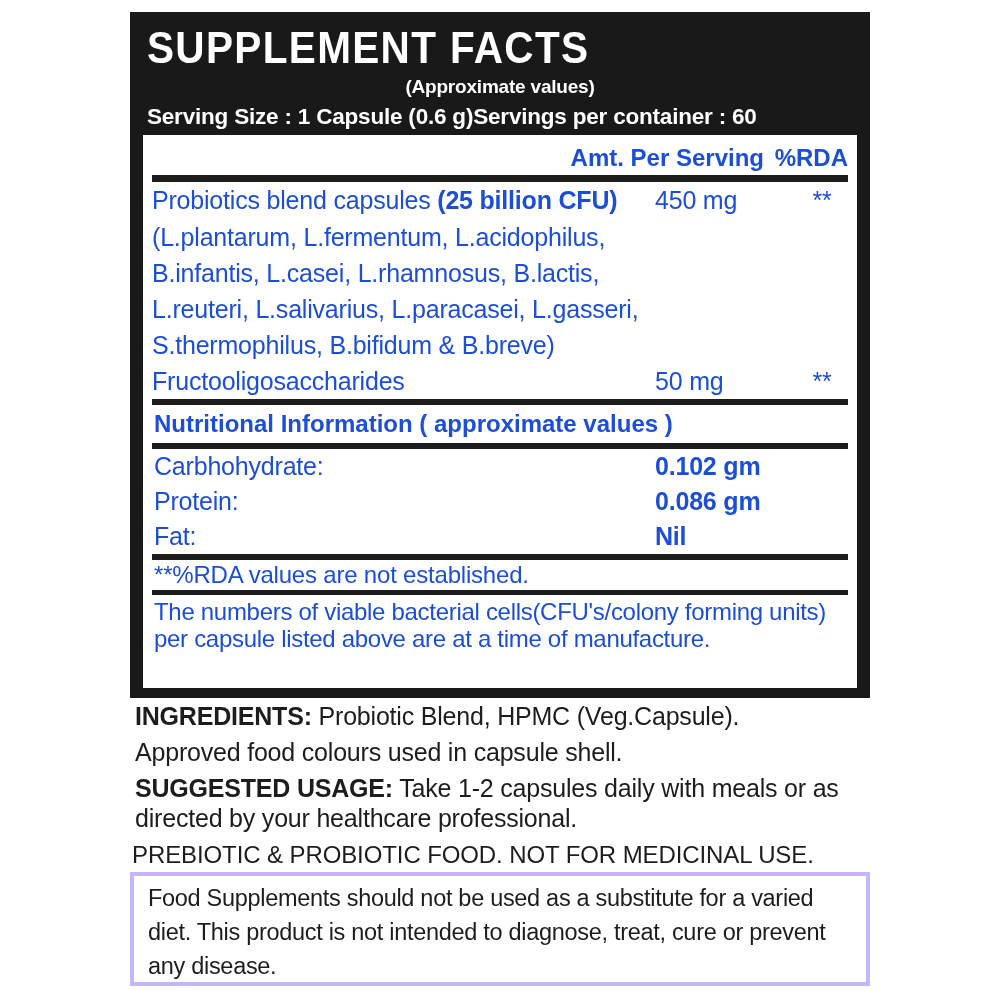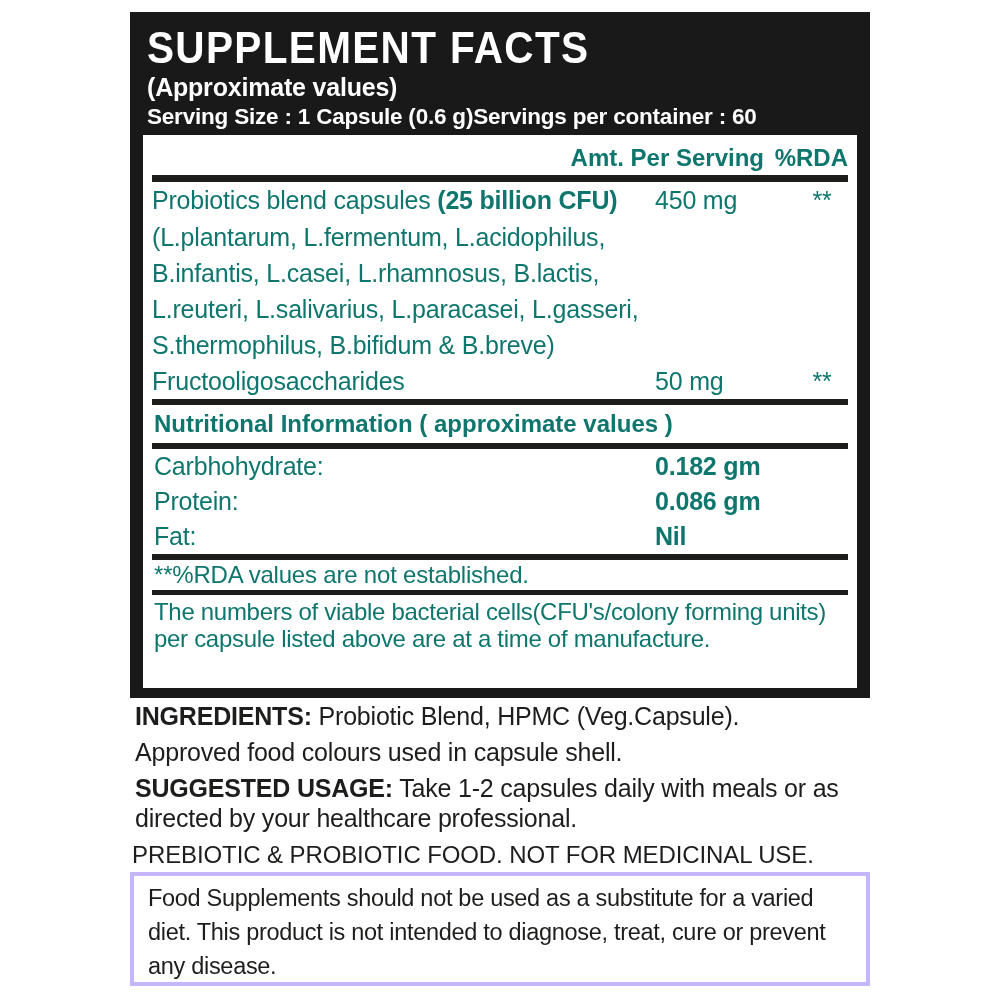--- a/index.html
+++ b/index.html
@@ -8,26 +8,26 @@
     font-family:"Liberation Sans", sans-serif;color:#1d1d1b;
     -webkit-font-smoothing:antialiased;
   }
   #root{position:relative;width:1000px;height:1000px;background:#ffffff;overflow:hidden;}
 
   
   .panel{position:absolute;left:130px;top:12px;width:740px;height:686px;background:#191919;box-sizing:border-box;}
   .panel-header{color:#ffffff;padding:12px 17px 0 17px;letter-spacing:-0.2px;}
   .title{font-weight:700;font-size:45px;line-height:48px;letter-spacing:1.5px;
          transform:scaleX(0.9);transform-origin:left center;white-space:nowrap;}
-  .subtitle{font-weight:700;font-size:25px;line-height:28px;margin-top:1px;white-space:nowrap;}
+  .subtitle{font-weight:700;font-size:19px;line-height:28px;margin-top:1px;white-space:nowrap;text-align:center;}
   .serving-row{display:flex;justify-content:flex-start;font-weight:700;font-size:22.5px;line-height:27px;margin-top:2px;white-space:nowrap;}
 
   
   .facts-box{position:absolute;left:13px;top:123px;width:714px;height:553px;background:#ffffff;
-             box-sizing:border-box;padding:8px 9px 0 9px;color:#0f766e;}
+             box-sizing:border-box;padding:8px 9px 0 9px;color:#1d4ed8;}
   .cols-header{position:relative;height:32px;font-weight:700;font-size:24px;line-height:30px;}
   .cols-header .amt-h{position:absolute;right:84px;}
   .cols-header .rda-h{position:absolute;right:0;}
   .rule{height:7px;background:#1d1d1b;}
   .rule.thin{height:6px;}
   .rule.thinner{height:5px;}
   .t-row{position:relative;height:37px;line-height:37px;font-size:25px;white-space:nowrap;letter-spacing:-0.2px;}
   .t-row.short{height:36px;line-height:36px;}
   .t-row .amt{position:absolute;left:503px;top:0;}
   .t-row .rda{position:absolute;right:0;top:0;width:52px;text-align:center;}
@@ -87,21 +87,21 @@
         <span class="amt">50 mg</span>
         <span class="rda">**</span>
       </div>
 
       <div class="rule thin"></div>
       <div class="nutri-header">Nutritional Information ( approximate values )</div>
       <div class="rule thin"></div>
 
       <div class="n-row">
         <span class="nname">Carbhohydrate:</span>
-        <span class="val">0.182 gm</span>
+        <span class="val">0.102 gm</span>
       </div>
       <div class="n-row">
         <span class="nname">Protein:</span>
         <span class="val">0.086 gm</span>
       </div>
       <div class="n-row">
         <span class="nname">Fat:</span>
         <span class="val">Nil</span>
       </div>
 

